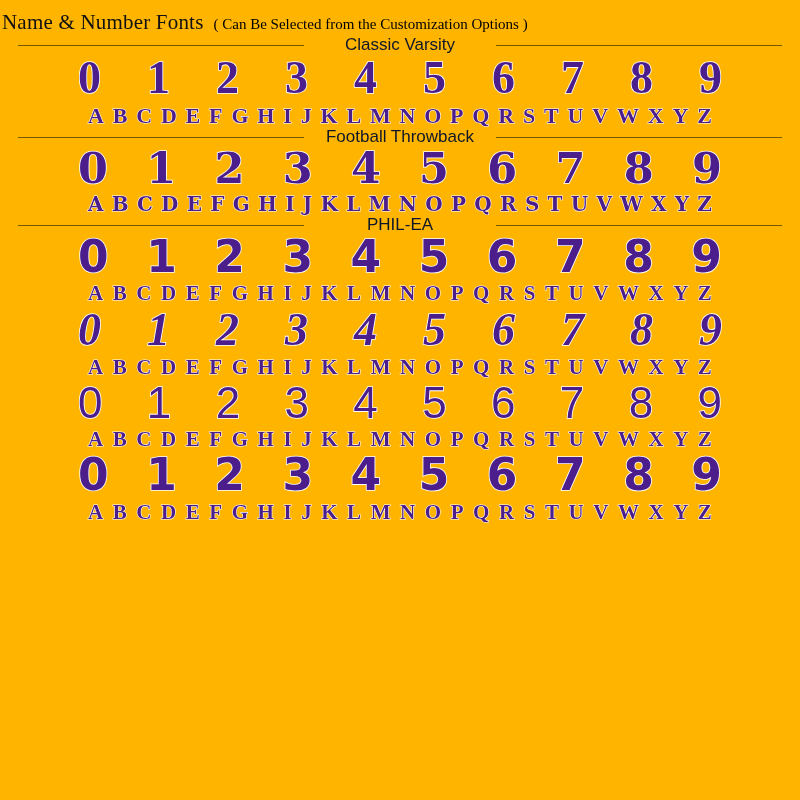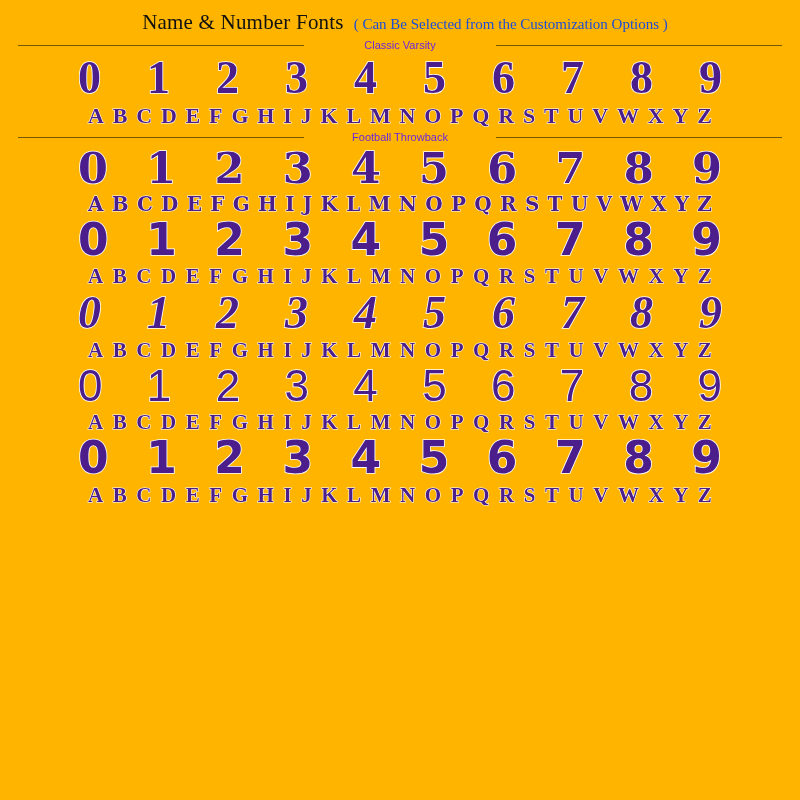--- a/index.html
+++ b/index.html
@@ -17,34 +17,33 @@
     width: 800px;
     height: 800px;
     position: relative;
     background: #FFB400;
     box-sizing: border-box;
   }
   
   .header {
     display: flex;
     align-items: baseline;
-    justify-content: center;
     padding-top: 10px;
-    padding-left: 10px;
+    padding-left: 2px;
     white-space: nowrap;
   }
   .header-title {
     font-size: 21px;
     color: #111111;
     font-family: "Liberation Serif", serif;
     letter-spacing: 0.2px;
   }
   .header-sub {
     font-size: 15px;
-    color: #1d4ed8;
+    color: #000000;
     font-family: "Liberation Serif", serif;
     margin-left: 10px;
   }
 
   
   .font-block {
     position: relative;
     margin-top: 2px;
   }
   .label-row {
@@ -61,22 +60,22 @@
     background: #4a3a00;
     opacity: 0.75;
   }
   .label-row .rule.left { left: 18px; right: 62%; }
   .label-row .rule.right { right: 18px; left: 62%; }
   .label-text {
     position: relative;
     z-index: 2;
     background: #FFB400;
     padding: 0 10px;
-    font-size: 11px;
-    color: #6d28d9;
+    font-size: 17px;
+    color: #0f172a;
     font-family: "Liberation Sans", sans-serif;
   }
 
   .numbers {
     display: flex;
     justify-content: space-between;
     padding: 0 78px;
     margin-top: 1px;
   }
   .numbers span {
@@ -221,20 +220,25 @@
       <span>U</span>
       <span>V</span>
       <span>W</span>
       <span>X</span>
       <span>Y</span>
       <span>Z</span>
     </div>
   </div>
 
   <div class="font-block f-phil">
+    <div class="label-row">
+      <div class="rule left"></div>
+      <div class="rule right"></div>
+      <div class="label-text">PHIL-EA</div>
+    </div>
     <div class="numbers">
       <span>0</span>
       <span>1</span>
       <span>2</span>
       <span>3</span>
       <span>4</span>
       <span>5</span>
       <span>6</span>
       <span>7</span>
       <span>8</span>

